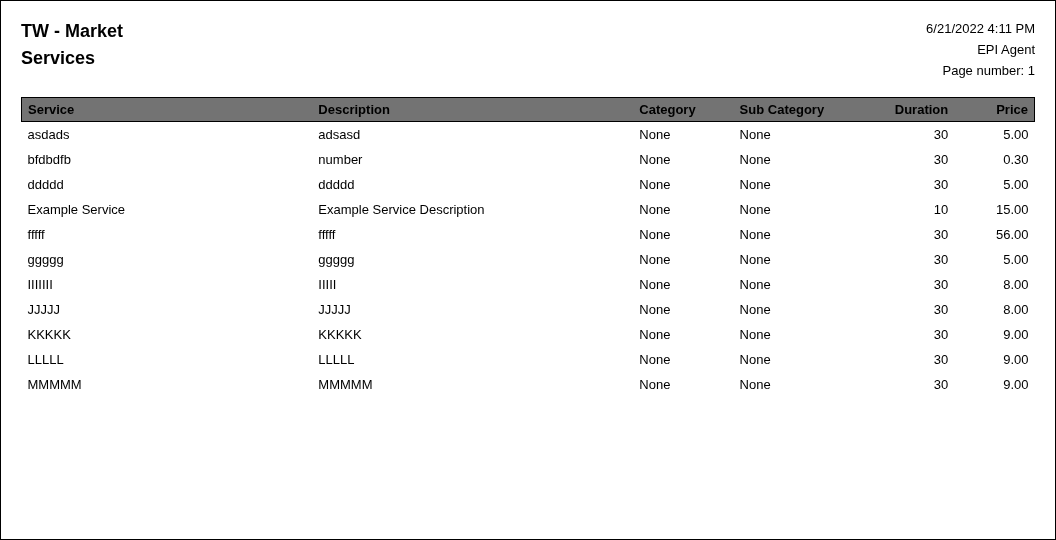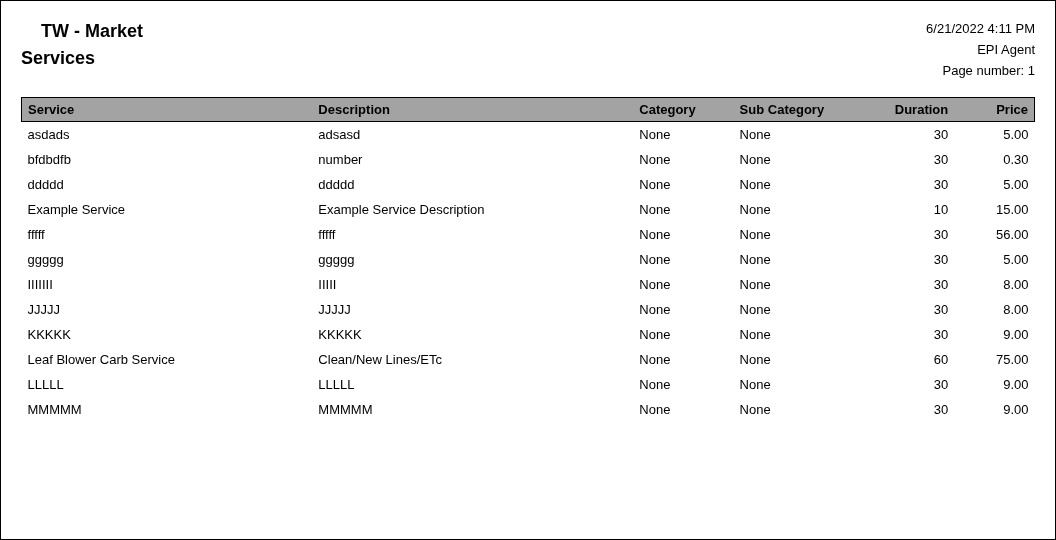--- a/index.html
+++ b/index.html
@@ -1,24 +1,24 @@
 <!DOCTYPE html>
 <html><head>
   <meta charset="utf-8">
   <style>
     * { box-sizing: border-box; margin: 0; padding: 0; }
     body { font-family: Arial, sans-serif; font-size: 13px; color: #000; background: #fff; }
     .page { width: 1056px; height: 540px; border: 1px solid #000; padding: 18px 20px; position: relative; }
     .header { display: flex; justify-content: space-between; align-items: flex-start; margin-bottom: 16px; }
     .header-left { }
-    .title-line1 { font-size: 18px; font-weight: bold; line-height: 1.4; margin-left: 20px; }
+    .title-line1 { font-size: 18px; font-weight: bold; line-height: 1.4; }
     .title-line2 { font-size: 18px; font-weight: bold; line-height: 1.6; }
     .header-right { text-align: right; font-size: 13px; line-height: 1.6; }
     table { width: 100%; border-collapse: collapse; }
-    thead tr { background: #a3a3a3; }
+    thead tr { background: #737373; }
     thead th { text-align: left; font-weight: bold; padding: 4px 6px; border-top: 1px solid #000; border-bottom: 1px solid #000; font-size: 13px; }
     thead th:first-child { border-left: 1px solid #000; }
     thead th:last-child { border-right: 1px solid #000; }
     tbody td { padding: 5px 6px; font-size: 13px; vertical-align: top; }
     .col-service { width: 290px; }
     .col-description { width: 320px; }
     .col-category { width: 100px; }
     .col-subcategory { width: 130px; }
     .col-duration { width: 90px; text-align: right; }
     .col-price { width: 80px; text-align: right; }
@@ -118,28 +118,20 @@
         </tr>
         <tr>
           <td class="col-service">KKKKK</td>
           <td class="col-description">KKKKK</td>
           <td class="col-category">None</td>
           <td class="col-subcategory">None</td>
           <td class="col-duration">30</td>
           <td class="col-price">9.00</td>
         </tr>
         <tr>
-          <td class="col-service">Leaf Blower Carb Service</td>
-          <td class="col-description">Clean/New Lines/ETc</td>
-          <td class="col-category">None</td>
-          <td class="col-subcategory">None</td>
-          <td class="col-duration">60</td>
-          <td class="col-price">75.00</td>
-        </tr>
-        <tr>
           <td class="col-service">LLLLL</td>
           <td class="col-description">LLLLL</td>
           <td class="col-category">None</td>
           <td class="col-subcategory">None</td>
           <td class="col-duration">30</td>
           <td class="col-price">9.00</td>
         </tr>
         <tr>
           <td class="col-service">MMMMM</td>
           <td class="col-description">MMMMM</td>

